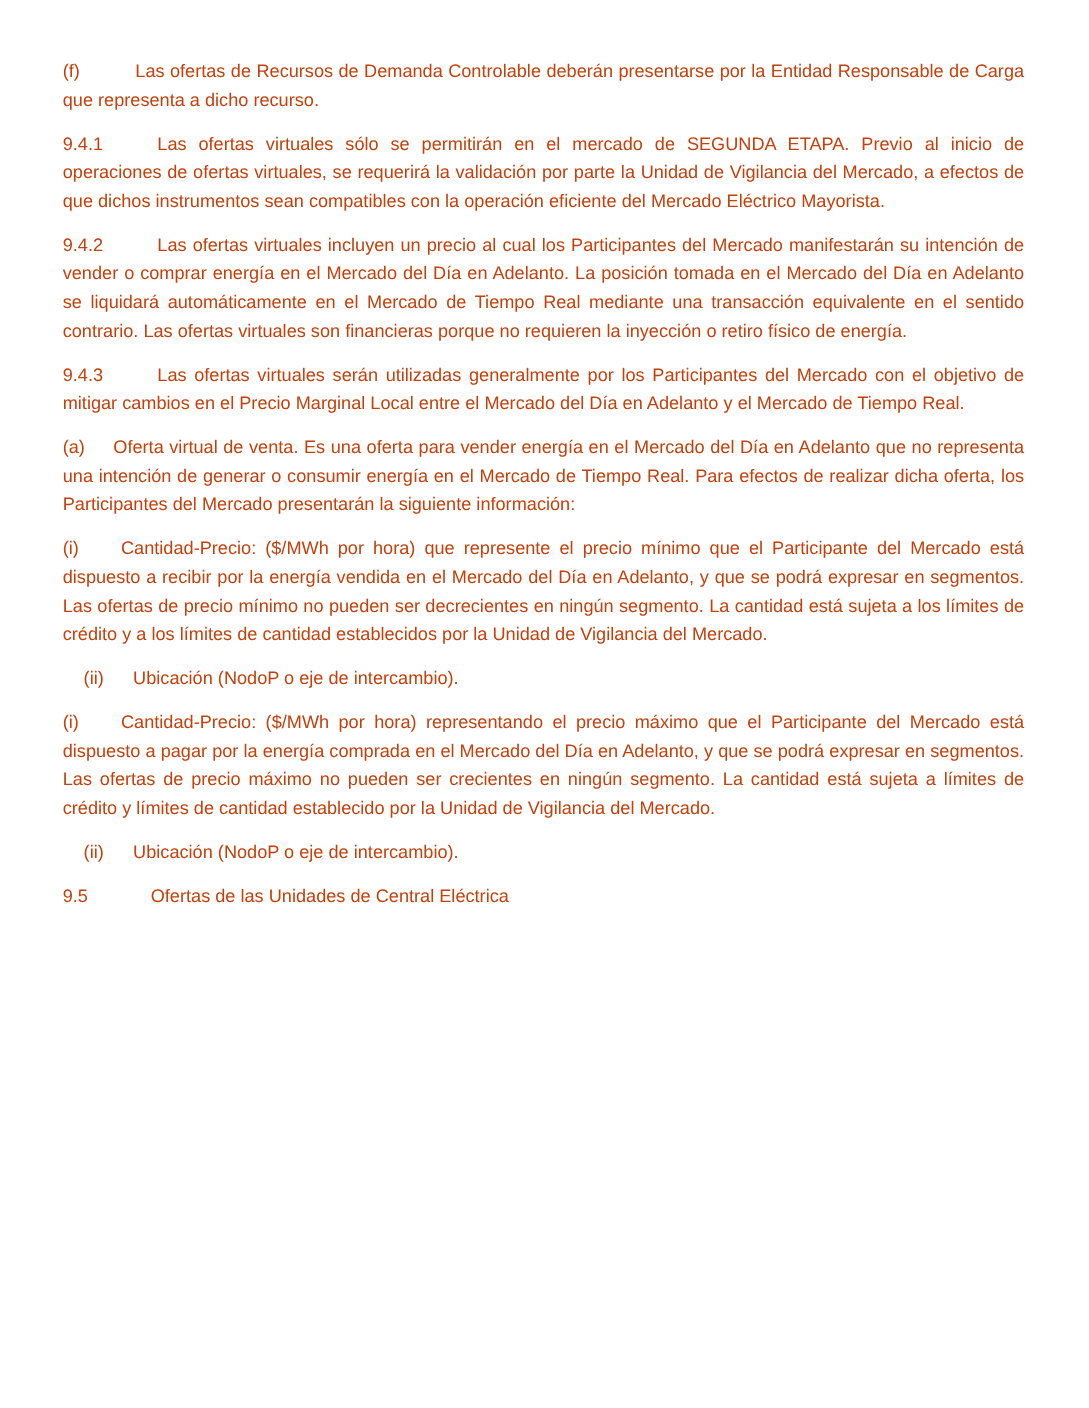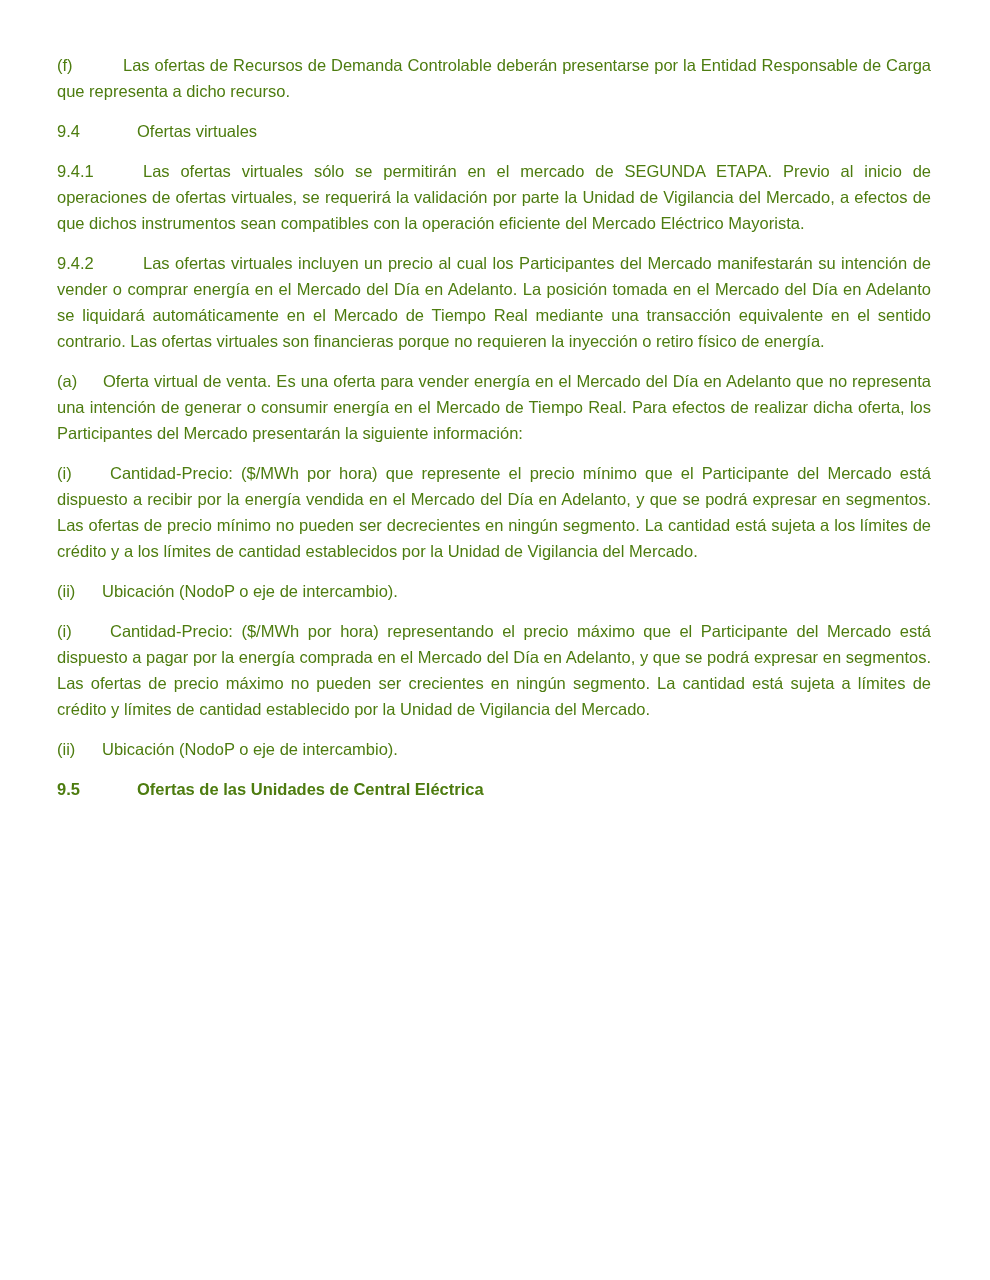--- a/index.html
+++ b/index.html
@@ -6,57 +6,57 @@
   .page {
     position: relative;
     width: 990px;
     height: 971px;
     box-sizing: border-box;
     background: #ffffff;
     padding: 52px 59px 0 57px;
     font-family: "Liberation Sans", sans-serif;
     font-size: 16.5px;
     line-height: 26px;
-    color: #4d7c0f;
+    color: #c2410c;
     overflow: hidden;
   }
   .para {
     margin: 0 0 14px 0;
     text-align: justify;
   }
-  .para.last-noextra { margin-bottom: 12px; font-weight: bold; }
+  .para.last-noextra { margin-bottom: 12px; }
   .lbl { display: inline-block; vertical-align: baseline; }
   .w-f  { width: 66px; }   
   .w-h  { width: 80px; }   
   .w-n  { width: 86px; }   
   .w-a  { width: 46px; }   
   .w-i  { width: 53px; }   
-  .w-ii { width: 45px; }   
+  .w-ii { width: 45px; margin-left: 19px; }   
 </style>
 </head>
 <body>
 
 <div class="page">
 
   <p class="para">
     <span class="lbl w-f">(f)</span><span>Las ofertas de Recursos de Demanda Controlable deberán presentarse por la Entidad Responsable de Carga que representa a dicho recurso.</span>
   </p>
 
-  <p class="para">
-    <span class="lbl w-h">9.4</span><span>Ofertas virtuales</span>
-  </p>
 
   <p class="para">
     <span class="lbl w-n">9.4.1</span><span>Las ofertas virtuales sólo se permitirán en el mercado de SEGUNDA ETAPA. Previo al inicio de operaciones de ofertas virtuales, se requerirá la validación por parte la Unidad de Vigilancia del Mercado, a efectos de que dichos instrumentos sean compatibles con la operación eficiente del Mercado Eléctrico Mayorista.</span>
   </p>
 
   <p class="para">
     <span class="lbl w-n">9.4.2</span><span>Las ofertas virtuales incluyen un precio al cual los Participantes del Mercado manifestarán su intención de vender o comprar energía en el Mercado del Día en Adelanto. La posición tomada en el Mercado del Día en Adelanto se liquidará automáticamente en el Mercado de Tiempo Real mediante una transacción equivalente en el sentido contrario. Las ofertas virtuales son financieras porque no requieren la inyección o retiro físico de energía.</span>
   </p>
 
+  <p class="para">
+    <span class="lbl w-n">9.4.3</span><span>Las ofertas virtuales serán utilizadas generalmente por los Participantes del Mercado con el objetivo de mitigar cambios en el Precio Marginal Local entre el Mercado del Día en Adelanto y el Mercado de Tiempo Real.</span>
+  </p>
 
 
   <p class="para">
     <span class="lbl w-a">(a)</span><span>Oferta virtual de venta. Es una oferta para vender energía en el Mercado del Día en Adelanto que no representa una intención de generar o consumir energía en el Mercado de Tiempo Real. Para efectos de realizar dicha oferta, los Participantes del Mercado presentarán la siguiente información:</span>
   </p>
 
   <p class="para">
     <span class="lbl w-i">(i)</span><span>Cantidad-Precio: ($/MWh por hora) que represente el precio mínimo que el Participante del Mercado está dispuesto a recibir por la energía vendida en el Mercado del Día en Adelanto, y que se podrá expresar en segmentos. Las ofertas de precio mínimo no pueden ser decrecientes en ningún segmento. La cantidad está sujeta a los límites de crédito y a los límites de cantidad establecidos por la Unidad de Vigilancia del Mercado.</span>
   </p>
 

